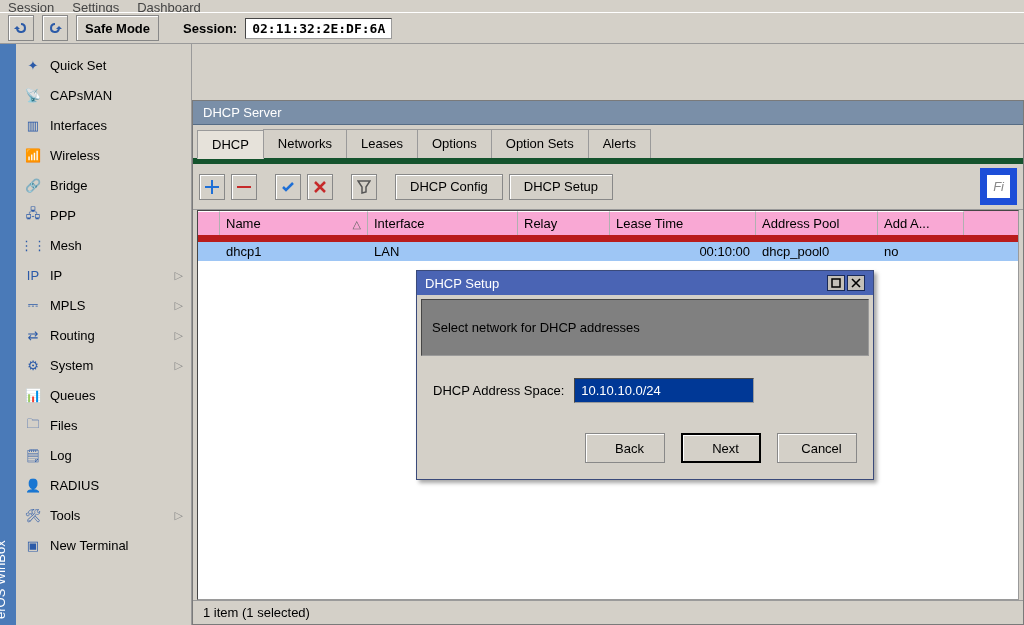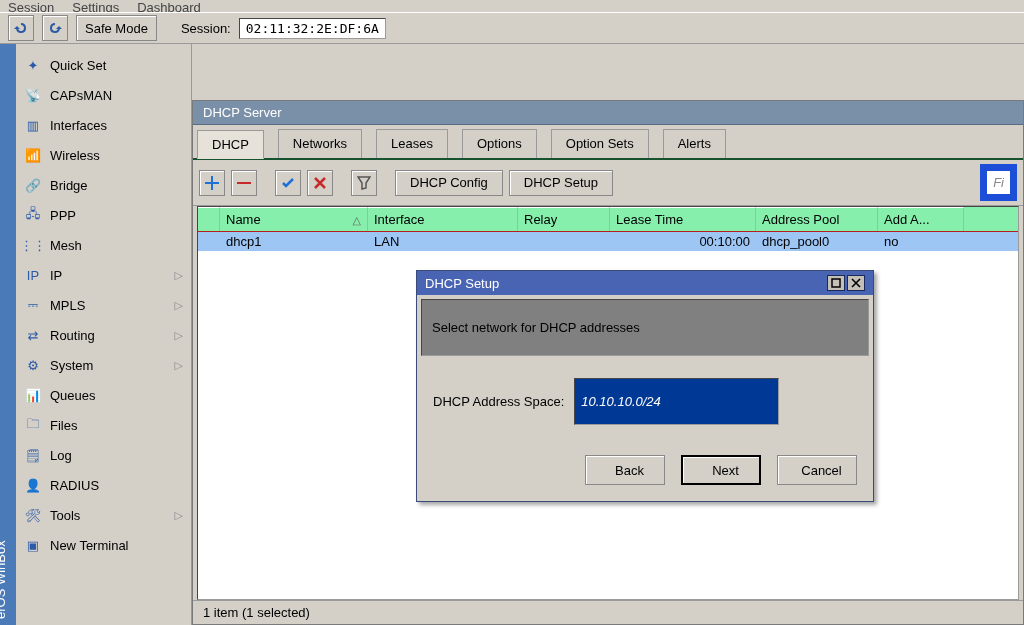--- a/index.html
+++ b/index.html
@@ -25,20 +25,21 @@
 
 .toolbar {
   height: 32px;
   display: flex;
   align-items: center;
   gap: 8px;
   padding: 2px 8px;
   border-top: 1px solid #fff;
   border-bottom: 1px solid #9a9a9a;
   background: #d4d0c8;
+  font-weight: bold;
 }
 .tbtn {
   background: #d4d0c8;
   border: 1px solid #888;
   box-shadow: inset 1px 1px 0 #fff;
   padding: 2px 8px;
   min-width: 26px;
   height: 26px;
   display: flex; align-items: center; justify-content: center;
   cursor: pointer;
@@ -121,23 +122,23 @@
 .inner-title {
   background: #7a8fa8;
   color: #fff;
   padding: 4px 10px;
   border-bottom: 1px solid #566c85;
 }
 
 .tabstrip {
   display: flex;
   padding: 4px 4px 0 4px;
-  border-bottom: 2px solid #14532d;
-  background: #d4d0c8;
-  gap: 15px;
+  border-bottom: 6px solid #14532d;
+  background: #d4d0c8;
+  gap: 0;
 }
 .tab {
   padding: 6px 14px;
   border: 1px solid #9a9a9a;
   border-bottom: none;
   background: #d4d0c8;
   margin-right: -1px;
   cursor: pointer;
 }
 .tab.active {
@@ -174,21 +175,21 @@
 }
 
 
 .table {
   flex: 1;
   background: #fff;
   border: 1px inset #9a9a9a;
   margin: 0 4px 0 4px;
   display: flex; flex-direction: column;
 }
-.thead { display: flex; background: #86efac; border-bottom: 1px solid #b91c1c; }
+.thead { display: flex; background: #f9a8d4; border-bottom: 7px solid #b91c1c; }
 .th {
   padding: 4px 6px;
   border-right: 1px solid #b0b0b0;
   border-top: 1px solid #fff;
   font-size: 13px;
   position: relative;
 }
 .th .sort {
   position: absolute;
   right: 6px;
@@ -248,23 +249,22 @@
   border: 1px inset #9a9a9a;
   margin: 4px;
 }
 .dlg-body {
   padding: 18px 16px 4px 16px;
   display: flex; align-items: center; gap: 10px;
 }
 .dlg-body input {
   background: #fff;
   border: 1px inset #9a9a9a;
-  padding: 15px 6px;
-  width: 205px;
-  font-style: italic;
+  padding: 4px 6px;
+  width: 180px;
 }
 .dlg-body input.sel {
   background: #003896;
   color: #fff;
 }
 .dlg-btns {
   display: flex;
   justify-content: flex-end;
   gap: 16px;
   padding: 26px 16px 16px 16px;

